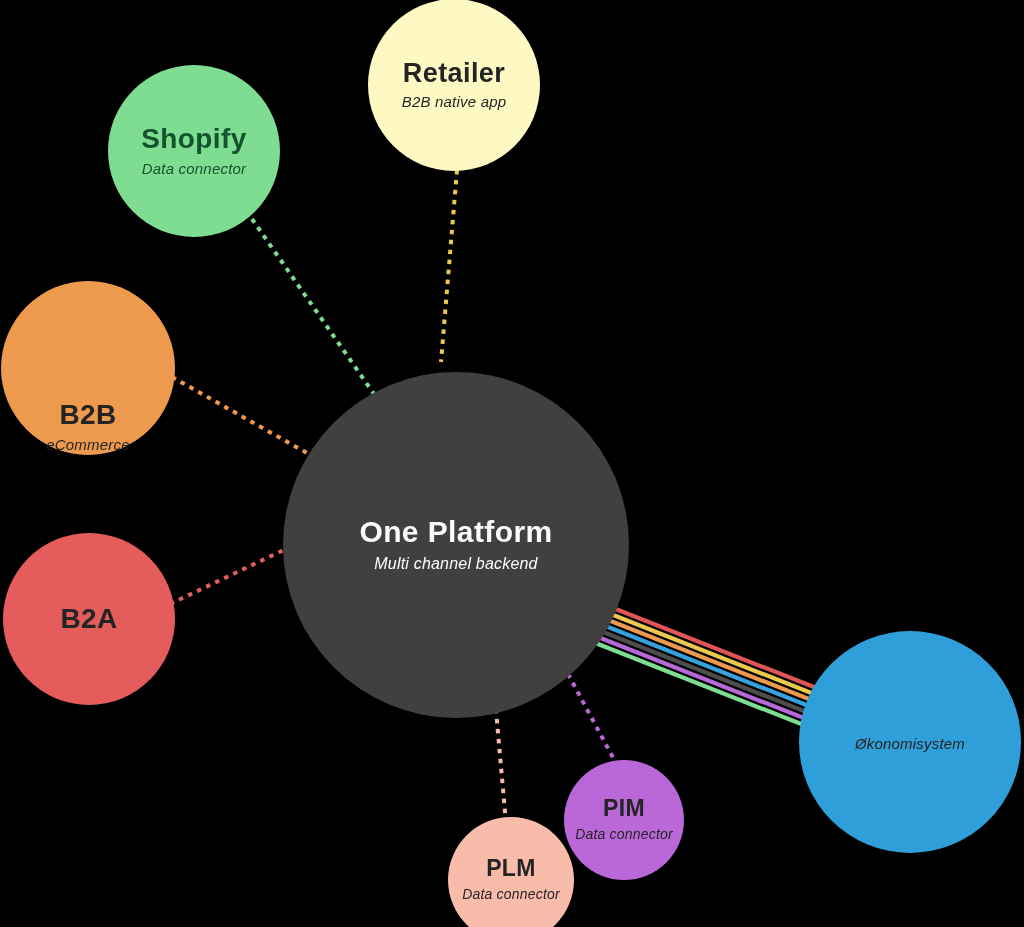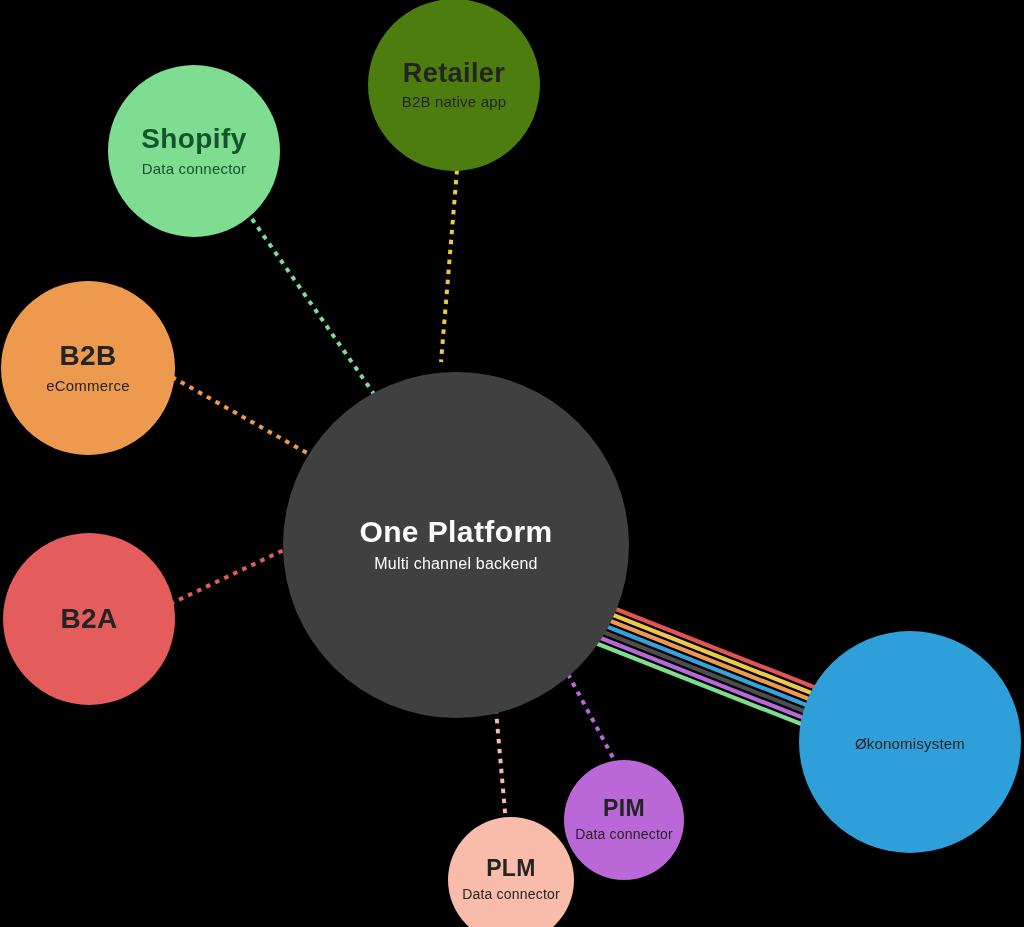--- a/index.html
+++ b/index.html
@@ -33,20 +33,21 @@
     flex-direction: column;
     align-items: center;
   }
   .node .title {
     font-weight: 600;
     letter-spacing: 0.4px;
     line-height: 1.12;
     white-space: nowrap;
   }
   .node .subtitle {
+    font-style: italic;
     font-weight: 400;
     letter-spacing: 0.2px;
     line-height: 1.35;
     margin-top: 4px;
   }
 </style>
 </head>
 <body>
 
 <div class="stage">
@@ -67,35 +68,35 @@
       <line x1="560" y1="629" x2="862" y2="748" stroke="#7edd90" stroke-width="4.2"></line>
     </svg>
 
   <div class="node" style="left: 283px; top: 372px; width: 346px; height: 346px; background: #404040; color: rgb(251, 251, 251);">
     <div class="label" style="max-width: 298px;">
       <div class="title" style="font-size: 30px;">One Platform</div>
       <div class="subtitle" style="font-size: 16px;">Multi channel backend</div>
     </div>
   </div>
 
-  <div class="node" style="left: 368px; top: -1px; width: 172px; height: 172px; background: #4d7c0f; color: rgb(36, 36, 36);">
+  <div class="node" style="left: 368px; top: -1px; width: 172px; height: 172px; background: #fef9c3; color: rgb(36, 36, 36);">
     <div class="label" style="max-width: 148px;">
       <div class="title" style="font-size: 27px;">Retailer</div>
       <div class="subtitle" style="font-size: 15px;">B2B native app</div>
     </div>
   </div>
 
   <div class="node" style="left: 108px; top: 65px; width: 172px; height: 172px; background: rgb(126, 221, 144); color: #14532d;">
     <div class="label" style="max-width: 148px;">
       <div class="title" style="font-size: 28px;">Shopify</div>
       <div class="subtitle" style="font-size: 15px;">Data connector</div>
     </div>
   </div>
 
-  <div class="node" style="left: 1px; top: 281px; width: 174px; height: 174px; background: rgb(238, 154, 78); color: rgb(36, 36, 36);">
+  <div class="node" style="left: 1px; top: 281px; width: 174px; height: 174px; background: rgb(238, 154, 78); color: rgb(36, 36, 36); align-items: flex-end;">
     <div class="label" style="max-width: 150px;">
       <div class="title" style="font-size: 28px;">B2B</div>
       <div class="subtitle" style="font-size: 15px;">eCommerce</div>
     </div>
   </div>
 
   <div class="node" style="left: 3px; top: 533px; width: 172px; height: 172px; background: rgb(228, 92, 92); color: rgb(36, 36, 36);">
     <div class="label" style="max-width: 148px;">
       <div class="title" style="font-size: 28px;">B2A</div>
     </div>

